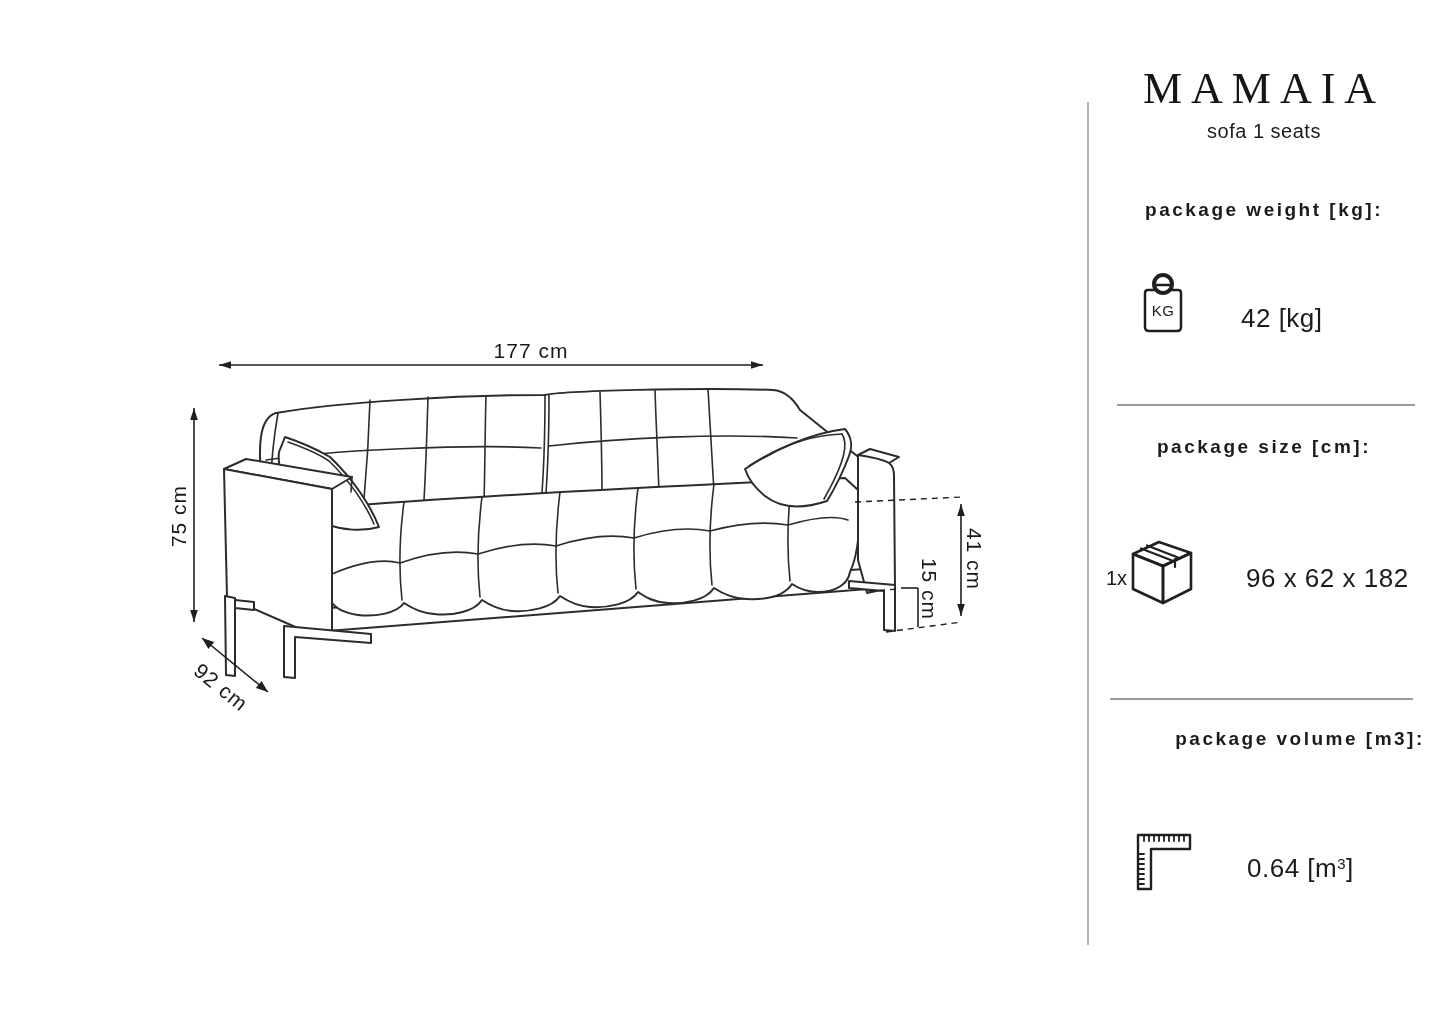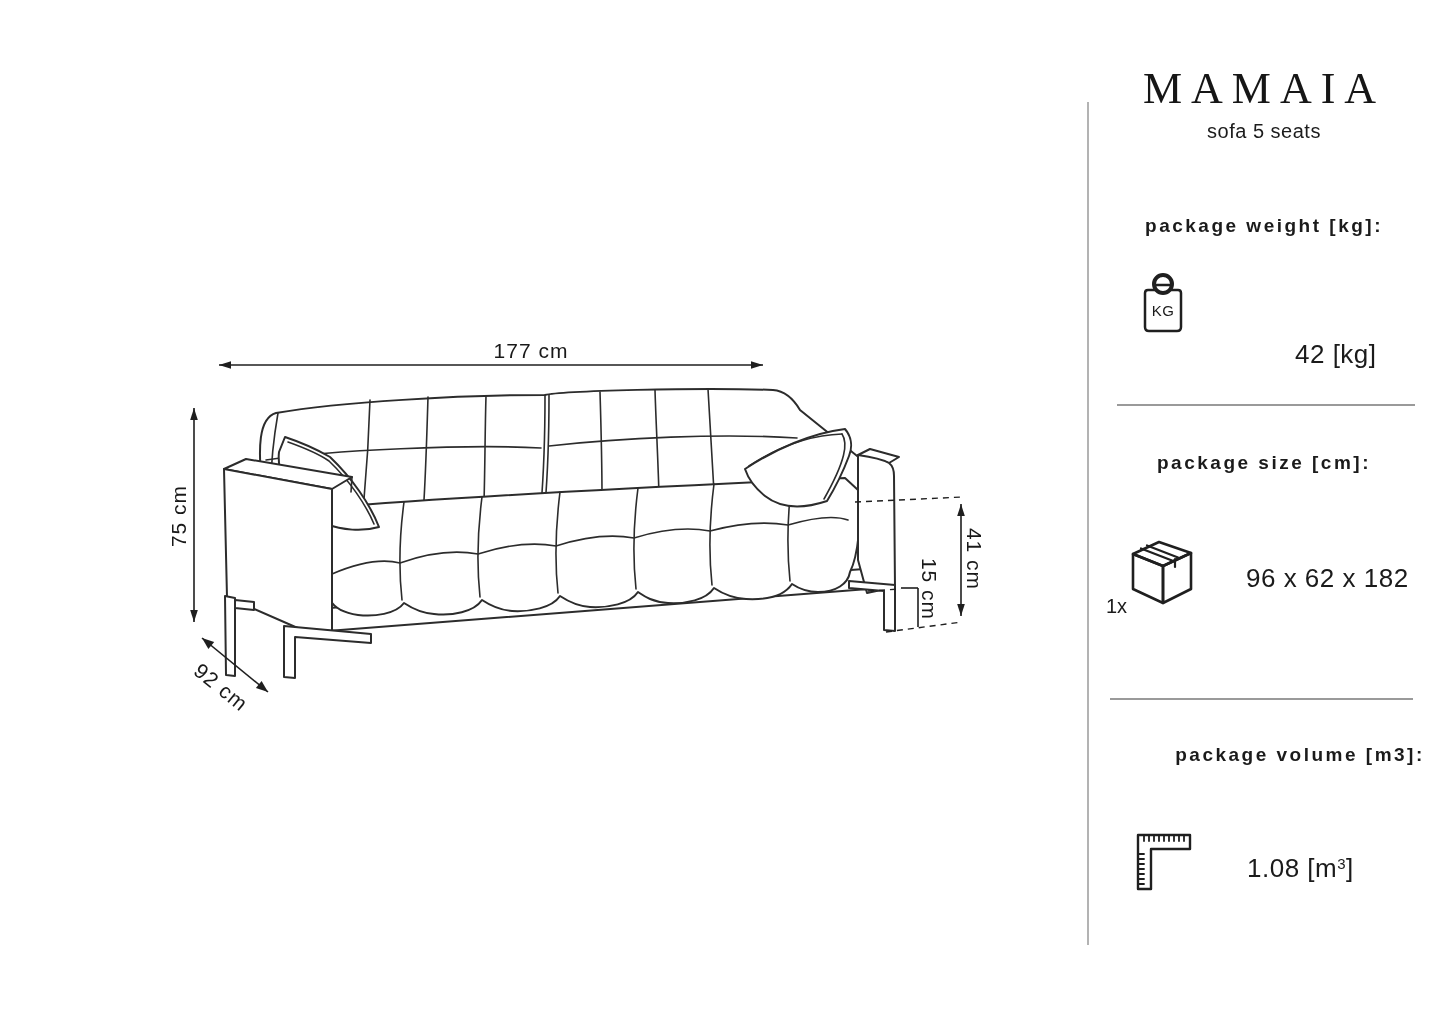--- a/index.html
+++ b/index.html
@@ -21,27 +21,27 @@
   .icon-ln{stroke:#1f1f1f;fill:none;stroke-linejoin:round;stroke-linecap:round;}
   .kg-text{font-size:15px;fill:#1c1c1c;letter-spacing:.5px;font-family:"Liberation Sans",sans-serif;}
   
   .vdivider{position:absolute;left:1087px;top:102px;width:2px;height:843px;background:#b3b3b3;}
   .hdivider{position:absolute;height:1.5px;background:#9a9a9a;}
   .hdiv1{left:1117px;top:404px;width:298px;}
   .hdiv2{left:1110px;top:698px;width:303px;}
   .panel-center{position:absolute;left:1088px;width:352px;text-align:center;}
   .title{top:63px;font-size:44px;letter-spacing:9px;color:#161616;font-weight:400;font-family:Liberation Serif, serif;}
   .subtitle{top:120px;font-size:20px;letter-spacing:.5px;color:#1c1c1c;}
-  .section-heading{font-weight:700;font-size:19px;letter-spacing:2.5px;color:#1b1b1b;margin-top:16px;}
+  .section-heading{font-weight:700;font-size:19px;letter-spacing:2.5px;color:#1b1b1b;}
   .sh1{top:199px;} .sh2{top:436px;} .sh3{top:728px;padding-left:36px;}
   .value-text{position:absolute;font-size:26px;color:#1b1b1b;letter-spacing:.5px;white-space:nowrap;}
-  .v-weight{left:1295px;top:303px;margin-top:36px;}
+  .v-weight{left:1241px;top:303px;}
   .v-size{left:1246px;top:563px;text-align:center;}
   .v-volume{left:1247px;top:853px;}
-  .qty{position:absolute;left:1106px;top:595px;font-size:20px;color:#1b1b1b;}
+  .qty{position:absolute;left:1106px;top:567px;font-size:20px;color:#1b1b1b;}
   .sup3{font-size:15px;vertical-align:8px;}
   .picon{position:absolute;}
   .icon-kg{left:1138px;top:271px;}
   .icon-box{left:1131px;top:539px;}
   .icon-ruler{left:1136px;top:832px;}
 </style>
 </head>
 <body>
 
 <svg class="drawing" width="1448" height="1024" viewBox="0 0 1448 1024">
@@ -139,21 +139,21 @@
     <path class="dash" d="M868,591 L901,589"></path>
     <path class="dim" d="M901,588 L918,588"></path>
     <path class="dim" d="M918,588 L918,627"></path>
     <text class="dim-label" transform="translate(929,589) rotate(90)" dy="0.35em" text-anchor="middle">15 cm</text>
   </g>
 </svg>
 
 <div class="vdivider"></div>
 
 <div class="panel-center title">MAMAIA</div>
-<div class="panel-center subtitle">sofa 5 seats</div>
+<div class="panel-center subtitle">sofa 1 seats</div>
 
 <div class="panel-center section-heading sh1">package weight [kg]:</div>
 <svg class="picon icon-kg" width="50" height="64" viewBox="0 0 50 64">
   <circle class="icon-ln" cx="25" cy="13" r="9" stroke-width="4"></circle>
   <path class="icon-ln" d="M7,22 Q7,19 10,19 H17 V14 H33 V19 H40 Q43,19 43,22 V56 Q43,60 39,60 H11 Q7,60 7,56 Z" fill="#ffffff" stroke-width="2.5"></path>
   <text class="kg-text" x="25" y="45" text-anchor="middle">KG</text>
 </svg>
 <span class="value-text v-weight">42 [kg]</span>
 
 <div class="hdivider hdiv1"></div>
@@ -187,13 +187,13 @@
       <path d="M48,3 V9"></path>
     <path d="M2,22 H8"></path>
       <path d="M2,27 H8"></path>
       <path d="M2,32 H8"></path>
       <path d="M2,37 H8"></path>
       <path d="M2,42 H8"></path>
       <path d="M2,47 H8"></path>
       <path d="M2,52 H8"></path>
   </g>
 </svg>
-<span class="value-text v-volume"><span>1.08 [m</span><span class="sup3">3</span><span>]</span></span>
+<span class="value-text v-volume"><span>0.64 [m</span><span class="sup3">3</span><span>]</span></span>
 
 </body></html>

